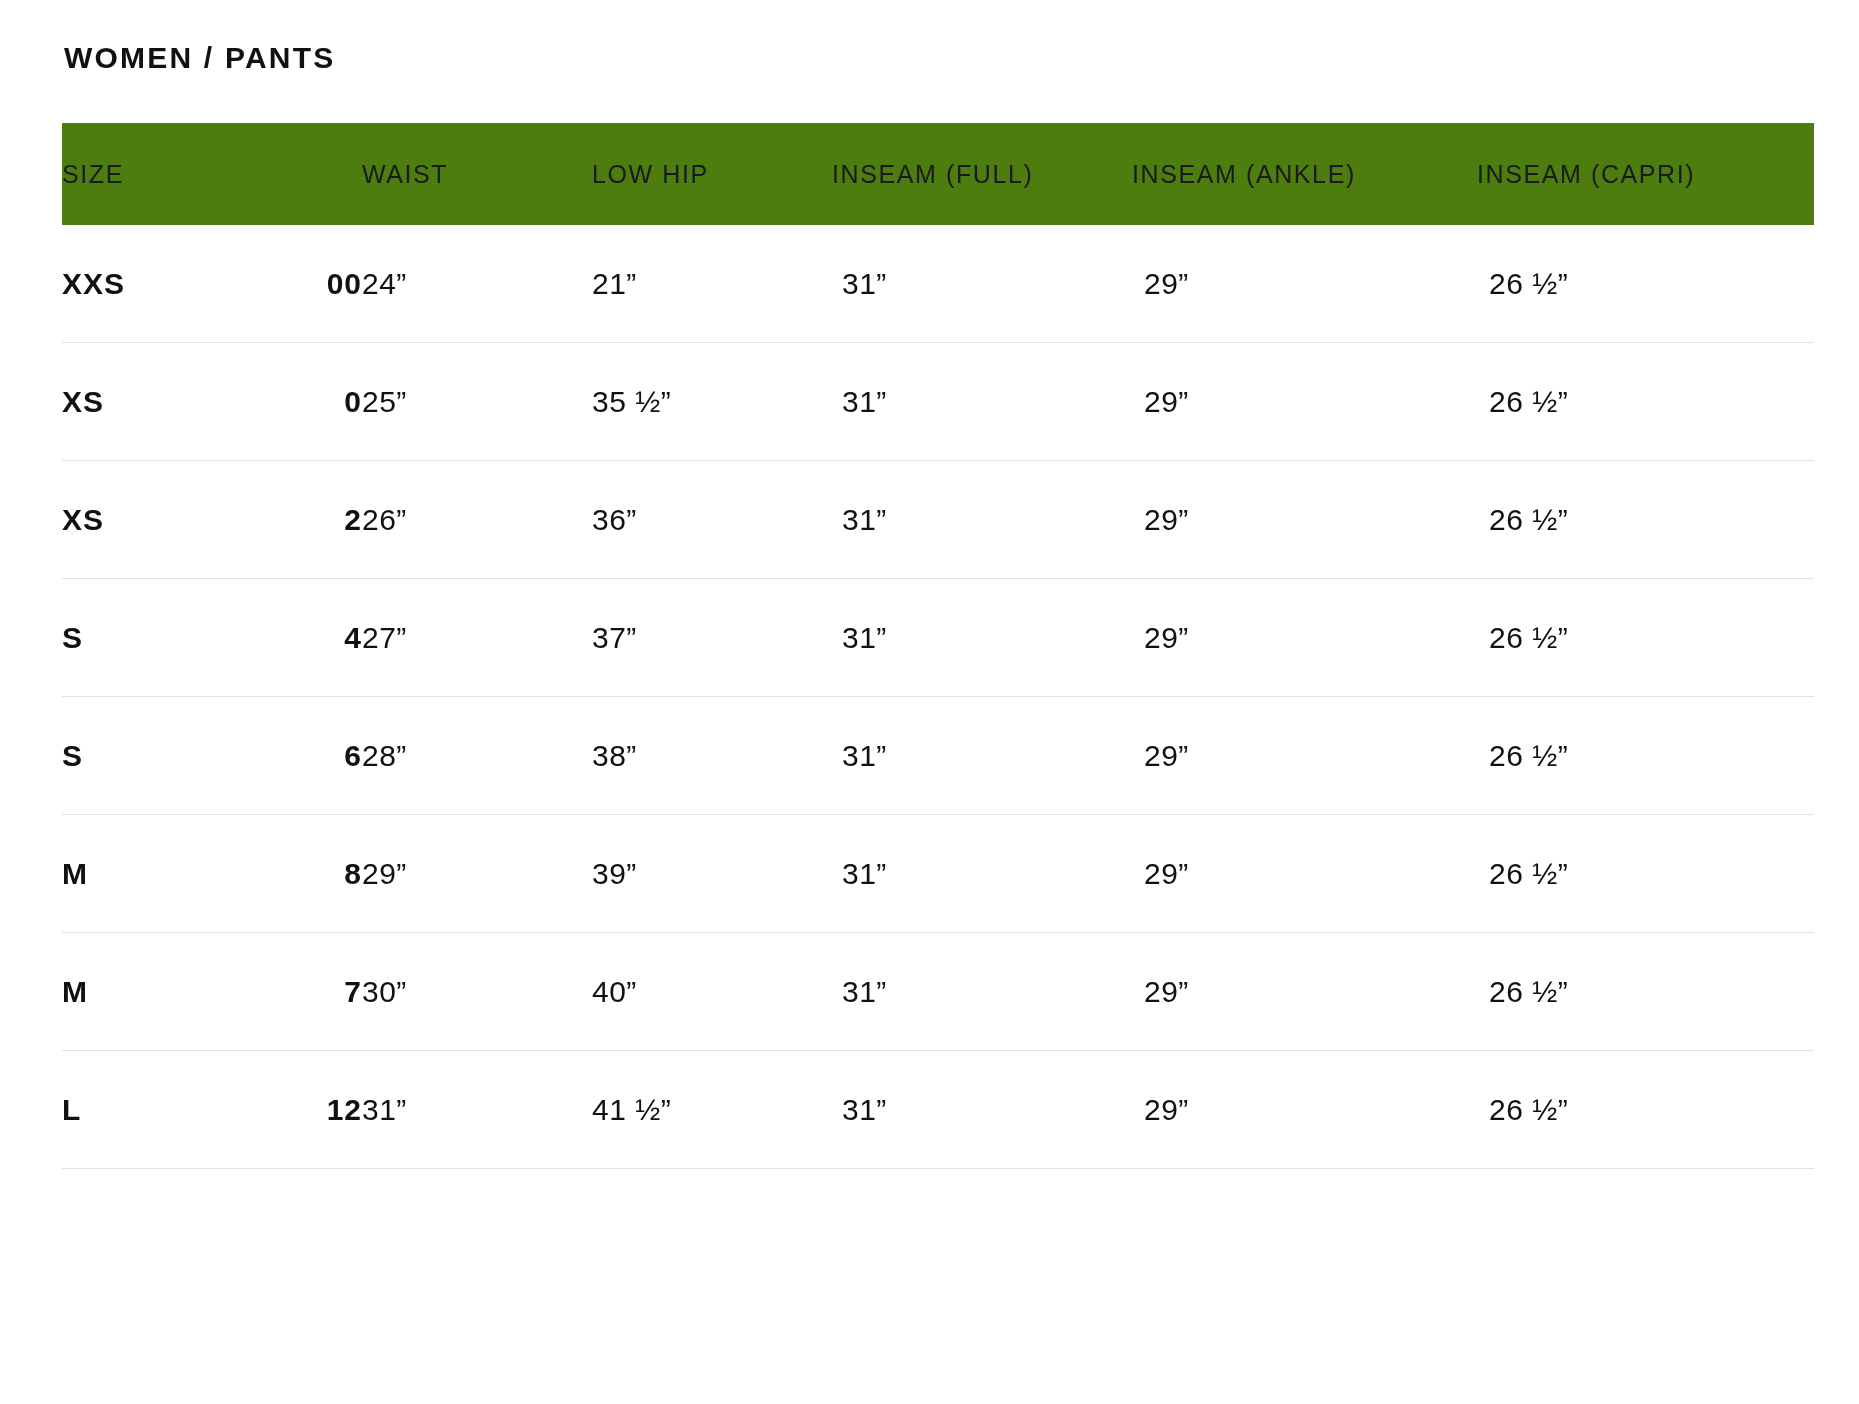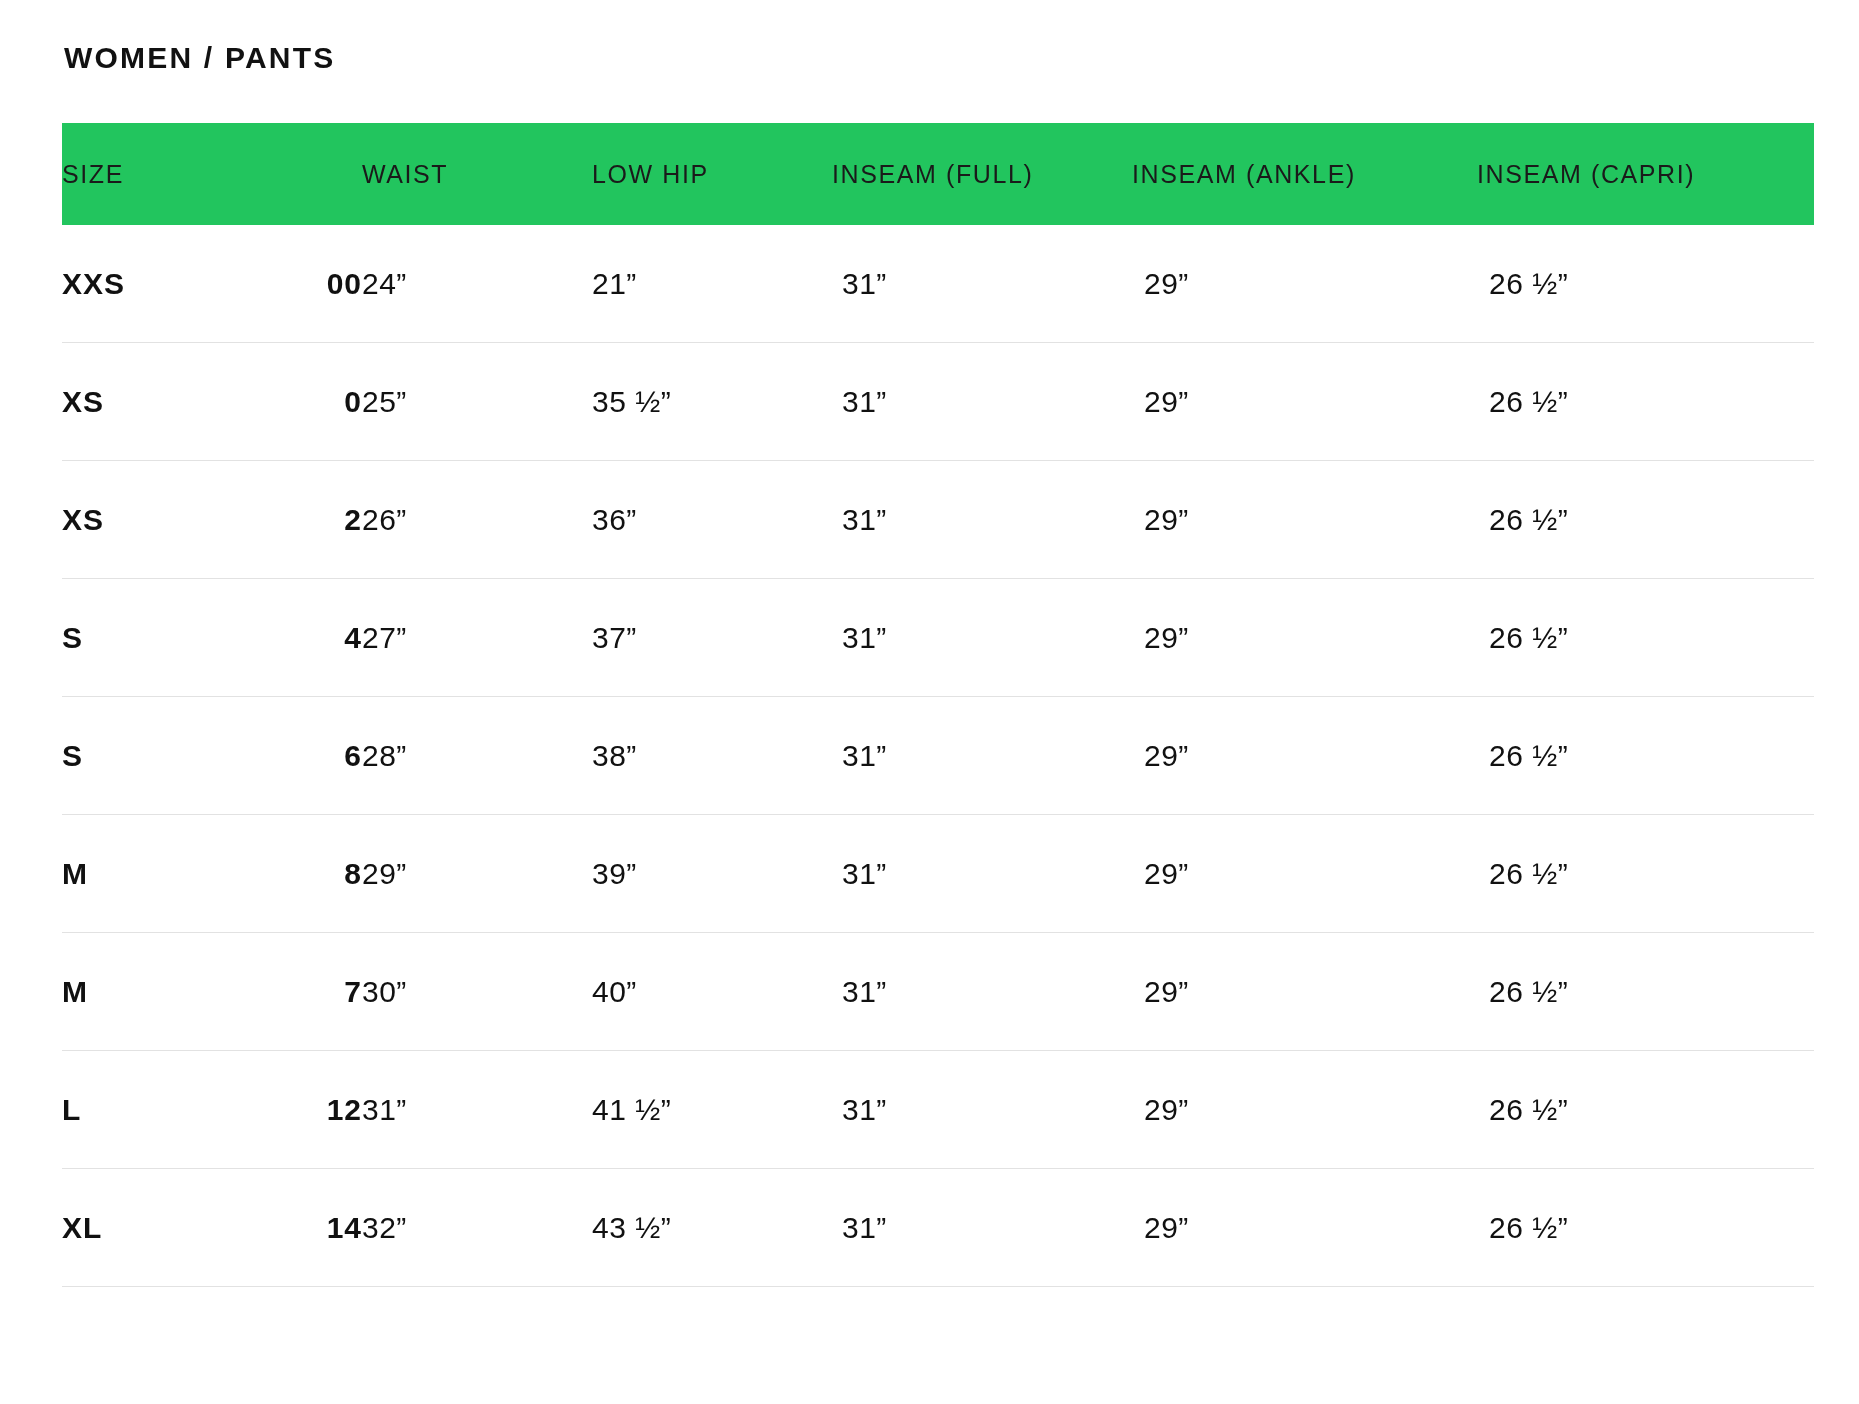--- a/index.html
+++ b/index.html
@@ -25,21 +25,21 @@
     color: #111111;
     margin: 0 0 48px 2px;
     text-transform: uppercase;
   }
   table.size-table {
     border-collapse: collapse;
     width: 1752px;
     table-layout: fixed;
   }
   table.size-table thead th {
-    background: #22c55e;
+    background: #4d7c0f;
     font-weight: normal;
     font-size: 25px;
     letter-spacing: 1.6px;
     color: #1a1a1a;
     height: 102px;
     vertical-align: middle;
     text-align: left;
     padding: 0;
   }
   thead th.col-size {
@@ -165,25 +165,16 @@
       </tr>
       <tr>
         <td class="alpha">L</td>
         <td class="numeric-size">12</td>
         <td class="meas">31”</td>
         <td class="meas">41 ½”</td>
         <td class="meas full">31”</td>
         <td class="meas ankle">29”</td>
         <td class="meas capri">26 ½”</td>
       </tr>
-      <tr>
-        <td class="alpha">XL</td>
-        <td class="numeric-size">14</td>
-        <td class="meas">32”</td>
-        <td class="meas">43 ½”</td>
-        <td class="meas full">31”</td>
-        <td class="meas ankle">29”</td>
-        <td class="meas capri">26 ½”</td>
-      </tr>
     </tbody>
   </table>
 
 </div>
 
 </body></html>

